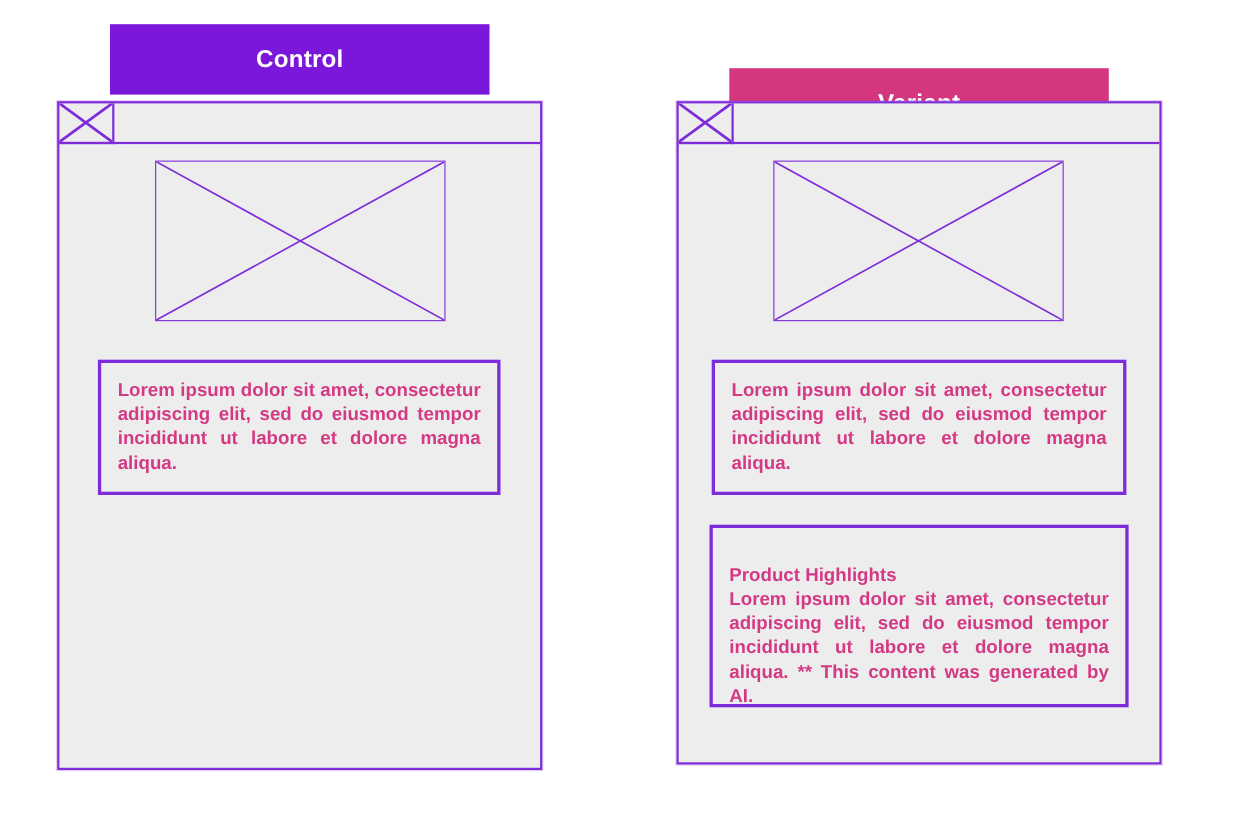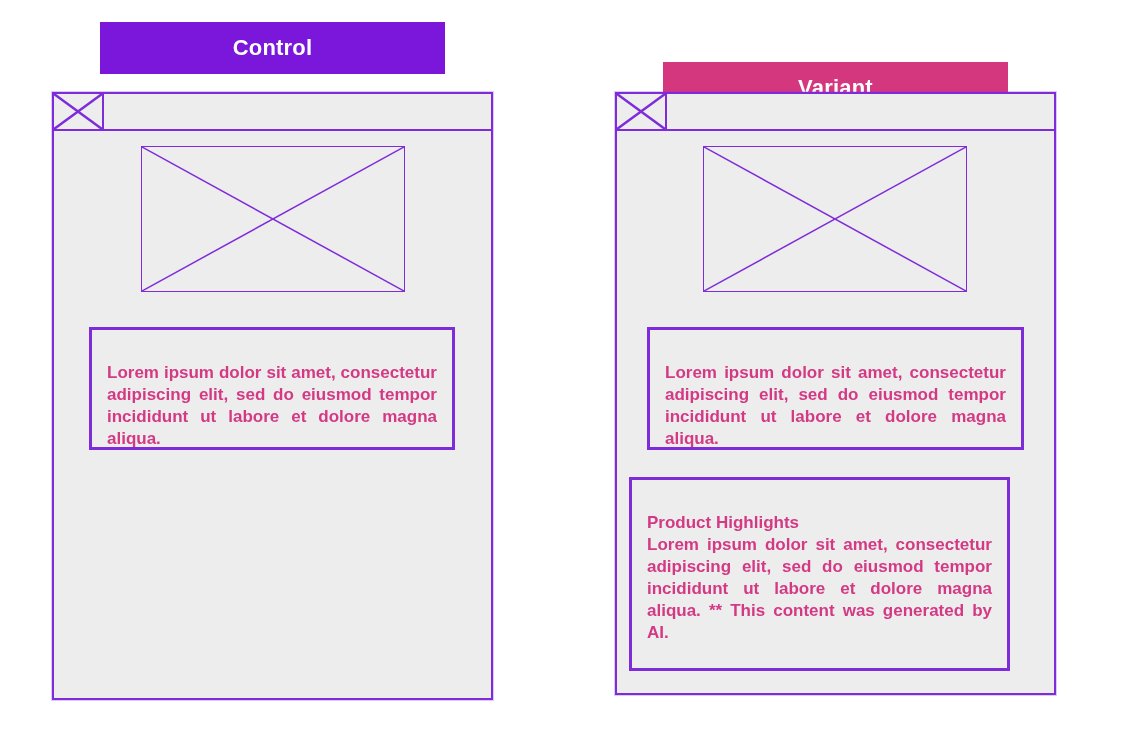--- a/index.html
+++ b/index.html
@@ -14,21 +14,21 @@
     height: 739px;
     background: #ffffff;
     overflow: hidden;
   }
 
   
   .banner {
     position: absolute;
     top: 22px;
     width: 345px;
-    height: 52px;
+    height: 64px;
     display: flex;
     align-items: center;
     justify-content: center;
     color: #ffffff;
     font-size: 22px;
     font-weight: bold;
     letter-spacing: 0.2px;
   }
   .banner.control { left: 100px; background: var(--control-banner, #7b17db); }
   .banner.variant { left: 663px; background: var(--variant-banner, #d4377e); margin-top: 40px; }
@@ -78,28 +78,28 @@
   .image-ph svg { display: block; width: 100%; height: 100%; }
 
   .text-box {
     position: absolute;
     border: 3px solid var(--wireframe-stroke, #7e2bd9);
     box-sizing: border-box;
     color: var(--body-text, #d43984);
     font-size: 17px;
     font-weight: bold;
     line-height: 22px;
-    padding: 32px 15px;
+    padding: 14px 15px;
     text-align: justify;
   }
   .text-box p { margin: 0; }
   .panel.left  .lorem { left: 35px; top: 233px; width: 366px; height: 123px; }
   .panel.right .lorem { left: 30px; top: 233px; width: 377px; height: 123px; }
   .panel.right .highlights {
-    left: 12px; top: 383px; width: 381px; height: 194px;
+    left: 28px; top: 383px; width: 381px; height: 166px;
     padding-top: 32px;
   }
   .highlights .hl-title {
     text-align: left;
     margin: 0;
   }
 
   line { stroke: var(--wireframe-stroke, #7e2bd9); }
 </style>
 </head>

